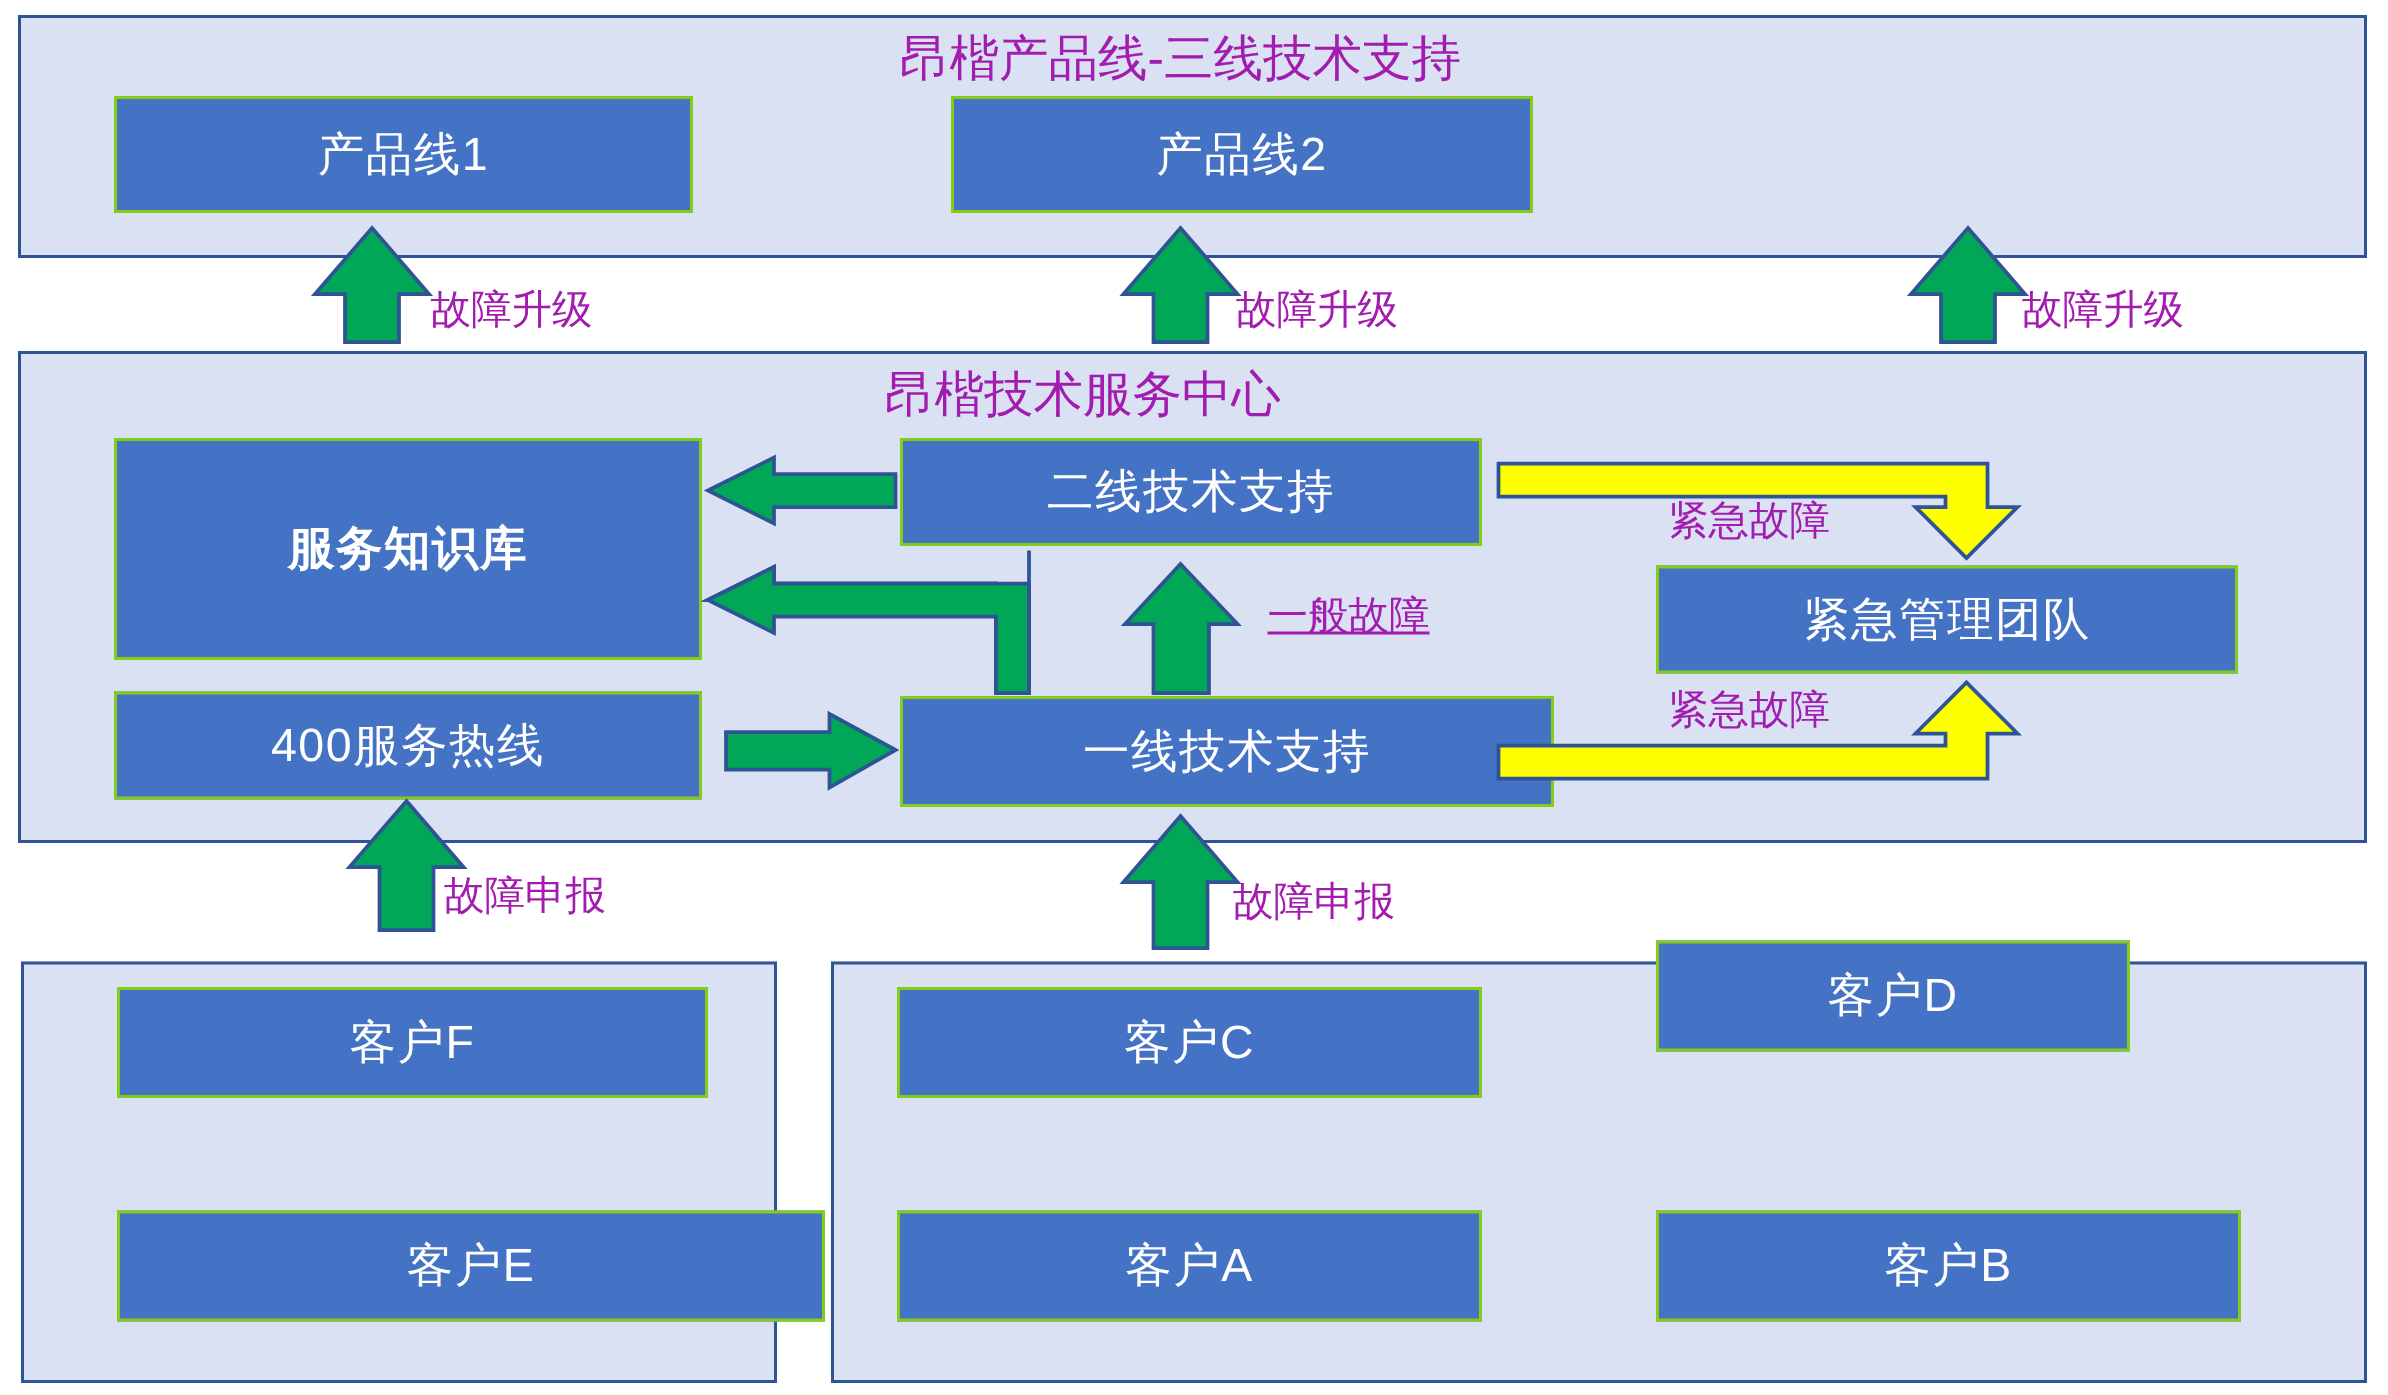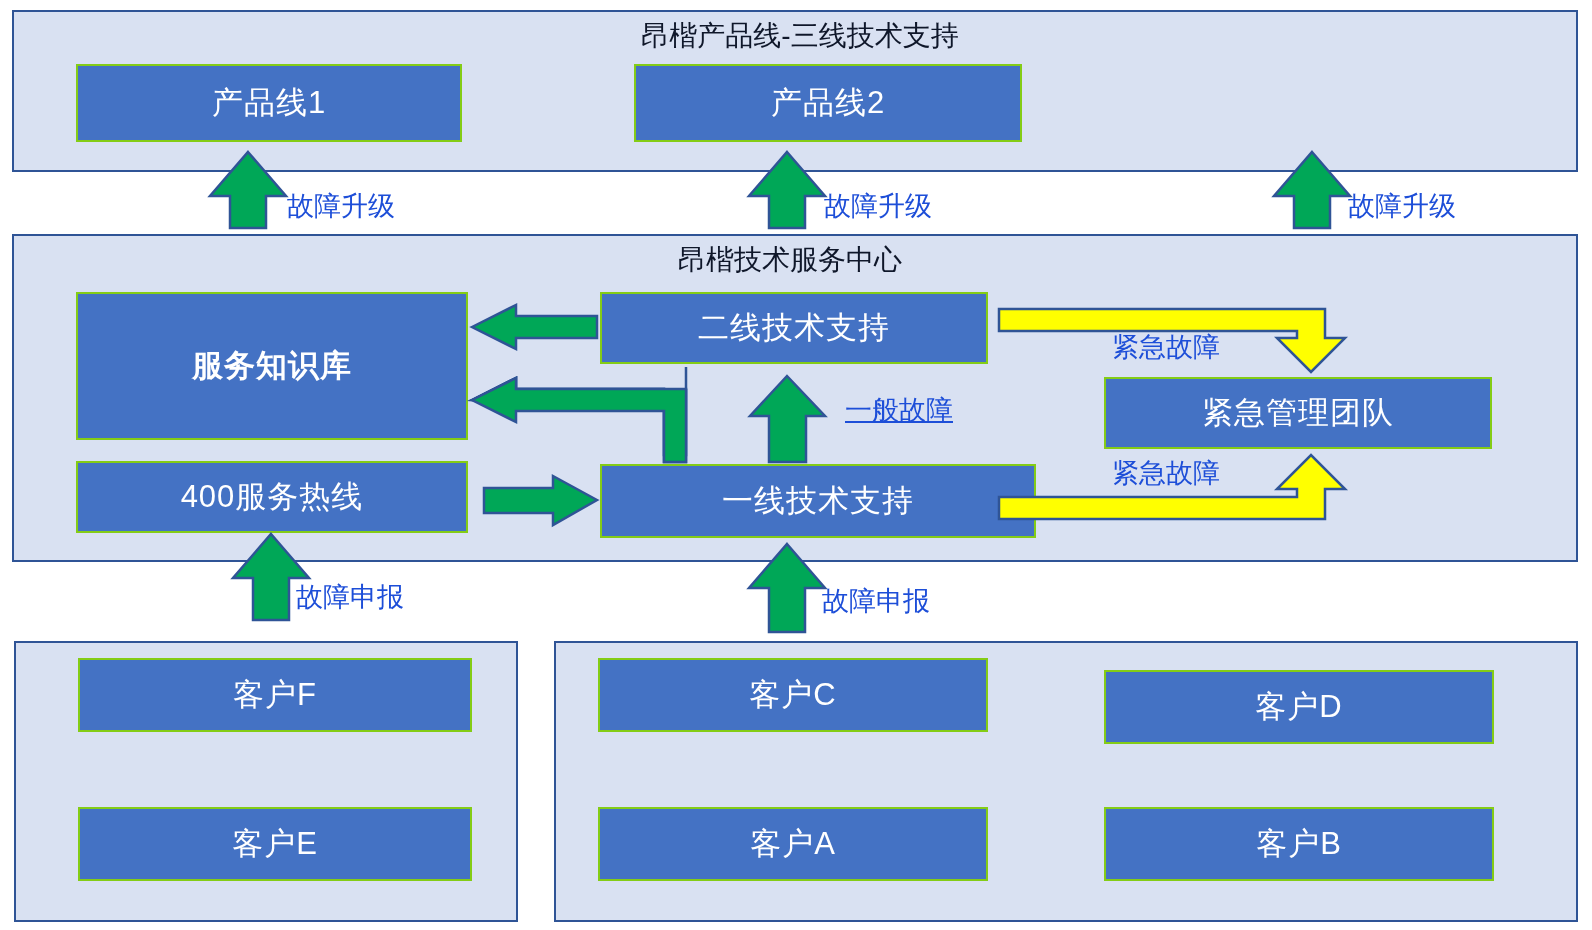--- a/index.html
+++ b/index.html
@@ -39,31 +39,31 @@
     text-align: center;
     font-size: 31px;
     line-height: 1.1;
     letter-spacing: 1px;
     white-space: nowrap;
   }
 
   
   .group-title {
     position: absolute;
-    color: #0f172a;
-    font-size: 28px;
+    color: #a21caf;
+    font-size: 33px;
     line-height: 1;
     white-space: nowrap;
-    text-align: center;
+    text-align: left;
   }
 
   
   .edge-label {
     position: absolute;
-    color: #1d4ed8;
+    color: #a21caf;
     font-size: 27px;
     line-height: 1;
     white-space: nowrap;
   }
 
   
   #arrows {
     position: absolute;
     left: 0;
     top: 0;
@@ -99,27 +99,27 @@
   <div class="node" style="left:1104px; top:377px; width:388px; height:72px;">紧急管理团队</div>
 
   <div class="node" style="left:76px; top:461px; width:392px; height:72px;">400服务热线</div>
 
   <div class="node" style="left:600px; top:464px; width:436px; height:74px;">一线技术支持</div>
 
   <div class="group" style="left:14px; top:641px; width:504px; height:281px;"></div>
 
   <div class="node" style="left:78px; top:658px; width:394px; height:74px;">客户F</div>
 
-  <div class="node" style="left:78px; top:807px; width:394px; height:74px;">客户E</div>
+  <div class="node" style="left:78px; top:807px; width:472px; height:74px;">客户E</div>
 
   <div class="group" style="left:554px; top:641px; width:1024px; height:281px;"></div>
 
   <div class="node" style="left:598px; top:658px; width:390px; height:74px;">客户C</div>
 
-  <div class="node" style="left:1104px; top:670px; width:390px; height:74px;">客户D</div>
+  <div class="node" style="left:1104px; top:627px; width:316px; height:74px;">客户D</div>
 
   <div class="node" style="left:598px; top:807px; width:390px; height:74px;text-align:right;">客户A</div>
 
   <div class="node" style="left:1104px; top:807px; width:390px; height:74px;">客户B</div>
 
   <svg id="arrows" viewBox="0 0 1592 930" width="1592" height="930">
 
     <polygon class="arrow-green" points="248,152 286,196 266,196 266,228 230,228 230,196 210,196"></polygon>
 
     <polygon class="arrow-green" points="787,152 825,196 805,196 805,228 769,228 769,196 749,196"></polygon>

